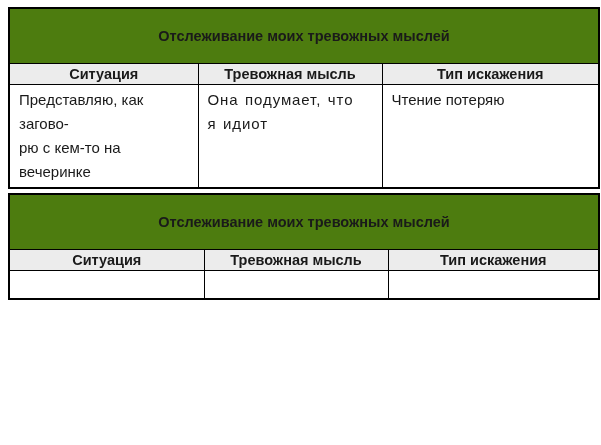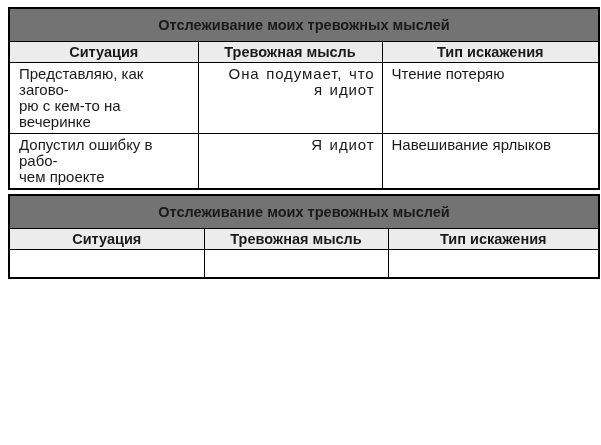--- a/index.html
+++ b/index.html
@@ -28,47 +28,46 @@
     border: 2.5px solid #000000;
   }
   .table-filled { margin-top: 7px; }
   .table-blank  { margin-top: 4px; }
   th, td {
     border: 1.5px solid #000000;
     box-sizing: border-box;
     overflow: hidden;
   }
   .title-cell {
-    background: #737373;
+    background: #4d7c0f;
     font-weight: bold;
     font-size: 14.5px;
     text-align: center;
     height: 26px;
-    padding: 8px 4px;
+    padding: 19px 4px;
   }
   .header-cell {
     background: #ececec;
     font-weight: bold;
     font-size: 14.5px;
     text-align: center;
     height: 15px;
     padding: 2px 4px;
   }
   .body-cell {
     vertical-align: top;
     text-align: left;
     font-size: 15px;
-    line-height: 16px;
+    line-height: 24px;
     padding: 3px 7px 3px 9px;
     white-space: pre-line;
   }
   .table-filled .col-thought.body-cell {
     letter-spacing: 0.9px;
     word-spacing: 1.5px;
-    text-align: right;
   }
   tr.row-h47 { height: 47px; }
   tr.row-h49 { height: 49px; }
   tr.row-h67 { height: 67px; }
   tr.row-h45 { height: 45px; }
   tr.row-empty { height: 28px; }
 </style>
 </head>
 <body>
 
@@ -89,26 +88,20 @@
         <th class="header-cell">Тревожная мысль</th>
         <th class="header-cell">Тип искажения</th>
       </tr>
       <tr class="row-h47">
         <td class="body-cell col-situation">Представляю, как загово-
 рю с кем-то на вечеринке</td>
         <td class="body-cell col-thought">Она подумает, что
 я идиот</td>
         <td class="body-cell col-distortion">Чтение потеряю</td>
       </tr>
-      <tr class="row-h45">
-        <td class="body-cell col-situation">Допустил ошибку в рабо-
-чем проекте</td>
-        <td class="body-cell col-thought">Я идиот</td>
-        <td class="body-cell col-distortion">Навешивание ярлыков</td>
-      </tr>
     </tbody>
   </table>
 
   <table class="table-blank">
     <colgroup>
       <col style="width:195px">
       <col style="width:184px">
       <col style="width:211px">
     </colgroup>
     <tbody>

